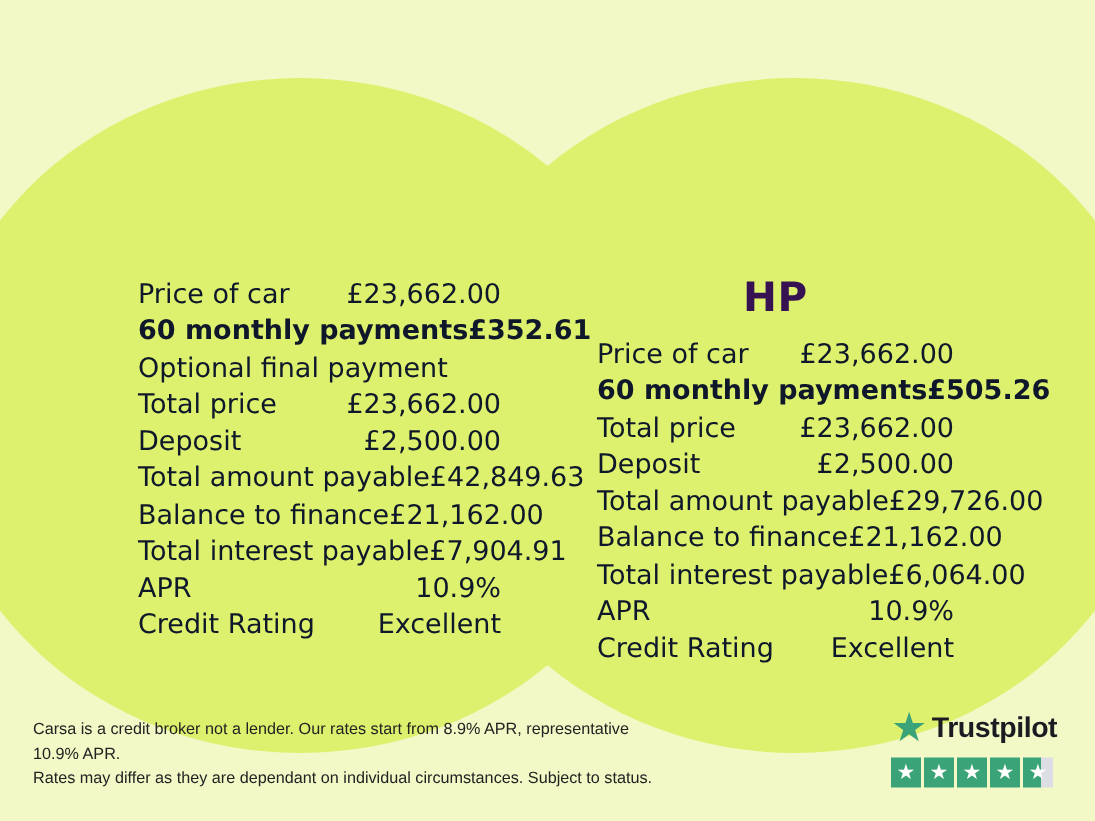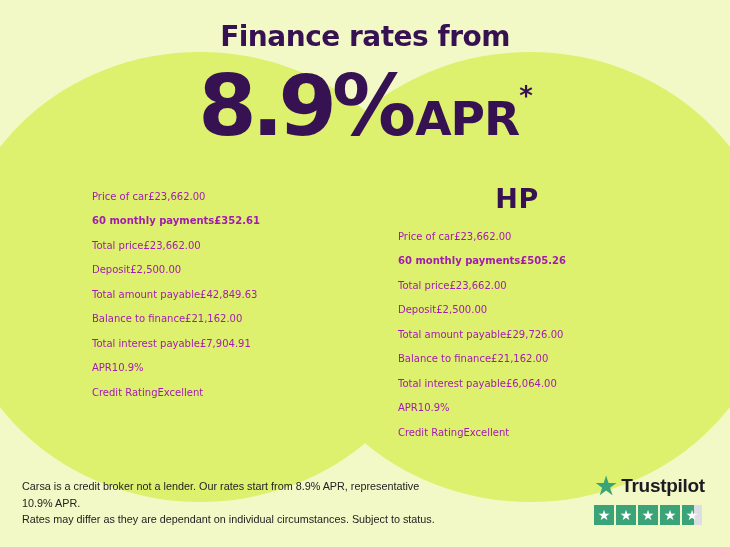--- a/index.html
+++ b/index.html
@@ -27,22 +27,22 @@
 
   .ftable{position:absolute;top:184px;}
   .ftable.pcp{left:92px;width:242px;}
   .ftable.hp{left:398px;width:238px;}
   .ftable .ttitle{
     text-align:center;font-size:27px;font-weight:bold;color:#371253;
     line-height:30px;margin-bottom:10px;letter-spacing:0.5px;
   }
   .rows{display:flex;flex-direction:column;}
   .row{
-    display:flex;align-items:center;
-    height:24.5px;font-size:10px;color:#a21caf;
+    display:flex;justify-content:space-between;align-items:center;
+    height:24.5px;font-size:18px;color:#0f172a;
   }
   .row .lbl{white-space:nowrap;}
   .row .val{white-space:nowrap;text-align:right;}
   .row.b .lbl,.row.b .val{font-weight:bold;}
 
   .disclaimer{
     position:absolute;left:22px;bottom:20px;width:420px;
     font-family:"Liberation Sans",sans-serif;
     font-size:10.8px;line-height:1.5;color:#222222;
   }
@@ -64,35 +64,35 @@
 </style>
 </head>
 <body>
 
 <div class="stage">
   <div class="circle circle-left"></div>
   <div class="circle circle-right"></div>
 
   <div class="content">
 
-    <div class="eyebrow">Finance rates from</div>
 
-    <div class="bigrate">
-      <span class="rate">8.9%</span><span class="apr"><span>APR</span><sup>*</sup></span>
-    </div>
 
     <div class="ftable pcp">
       <div class="rows">
         <div class="row">
             <span class="lbl">Price of car</span>
             <span class="val">£23,662.00</span>
           </div>
         <div class="row b">
             <span class="lbl">60 monthly payments</span>
             <span class="val">£352.61</span>
+          </div>
+        <div class="row">
+            <span class="lbl">Optional final payment</span>
+            <span class="val"></span>
           </div>
         <div class="row">
             <span class="lbl">Total price</span>
             <span class="val">£23,662.00</span>
           </div>
         <div class="row">
             <span class="lbl">Deposit</span>
             <span class="val">£2,500.00</span>
           </div>
         <div class="row">

